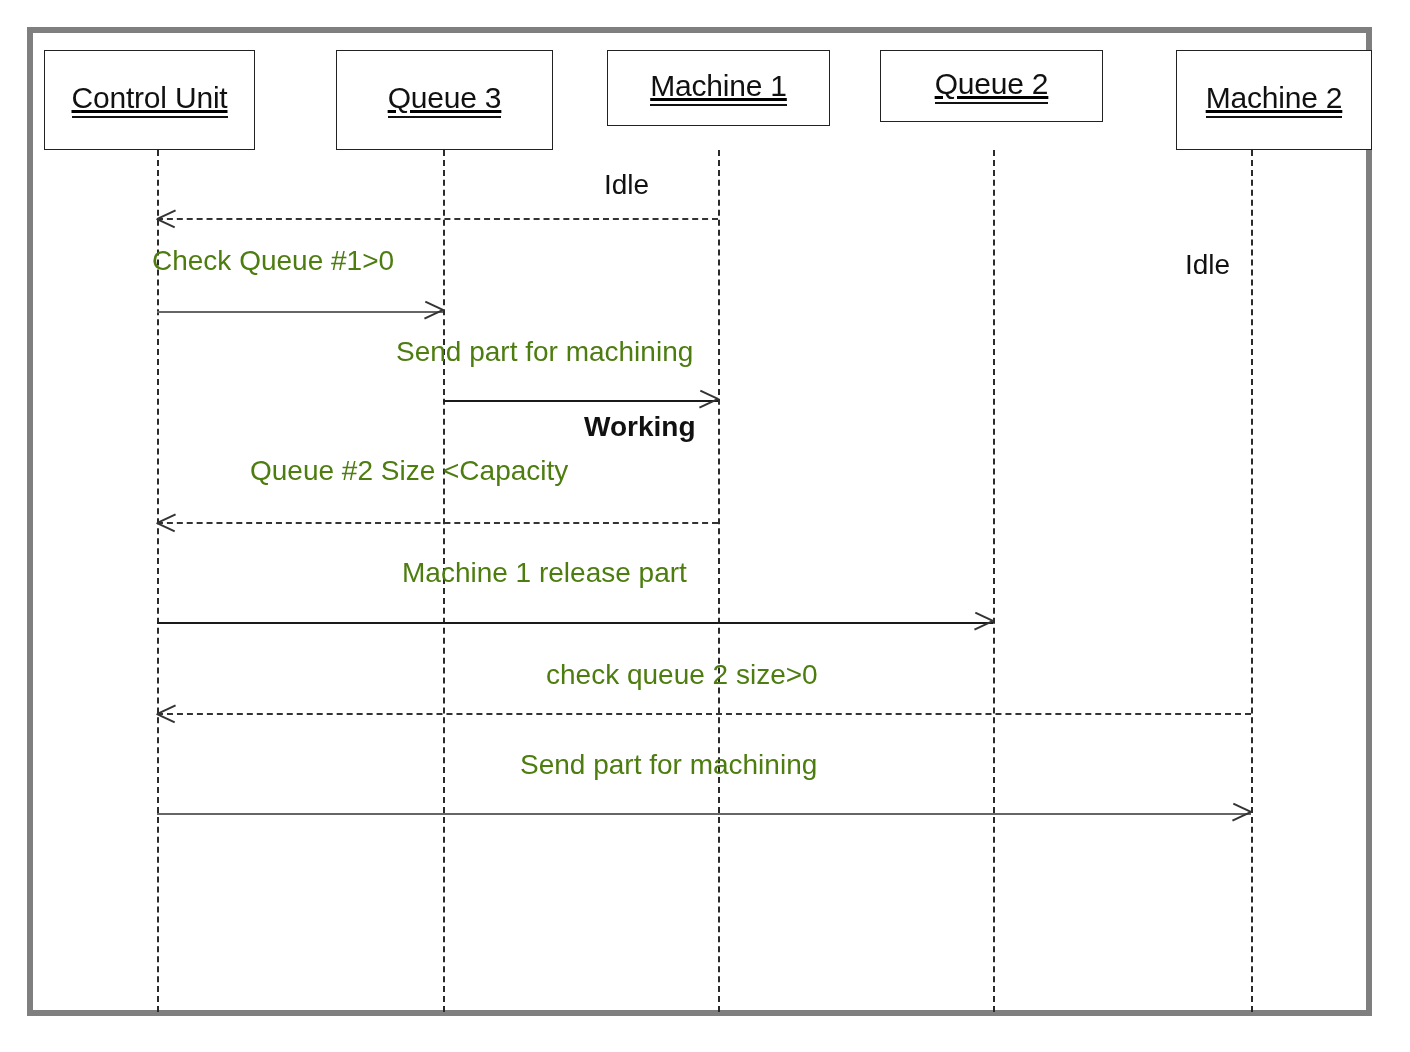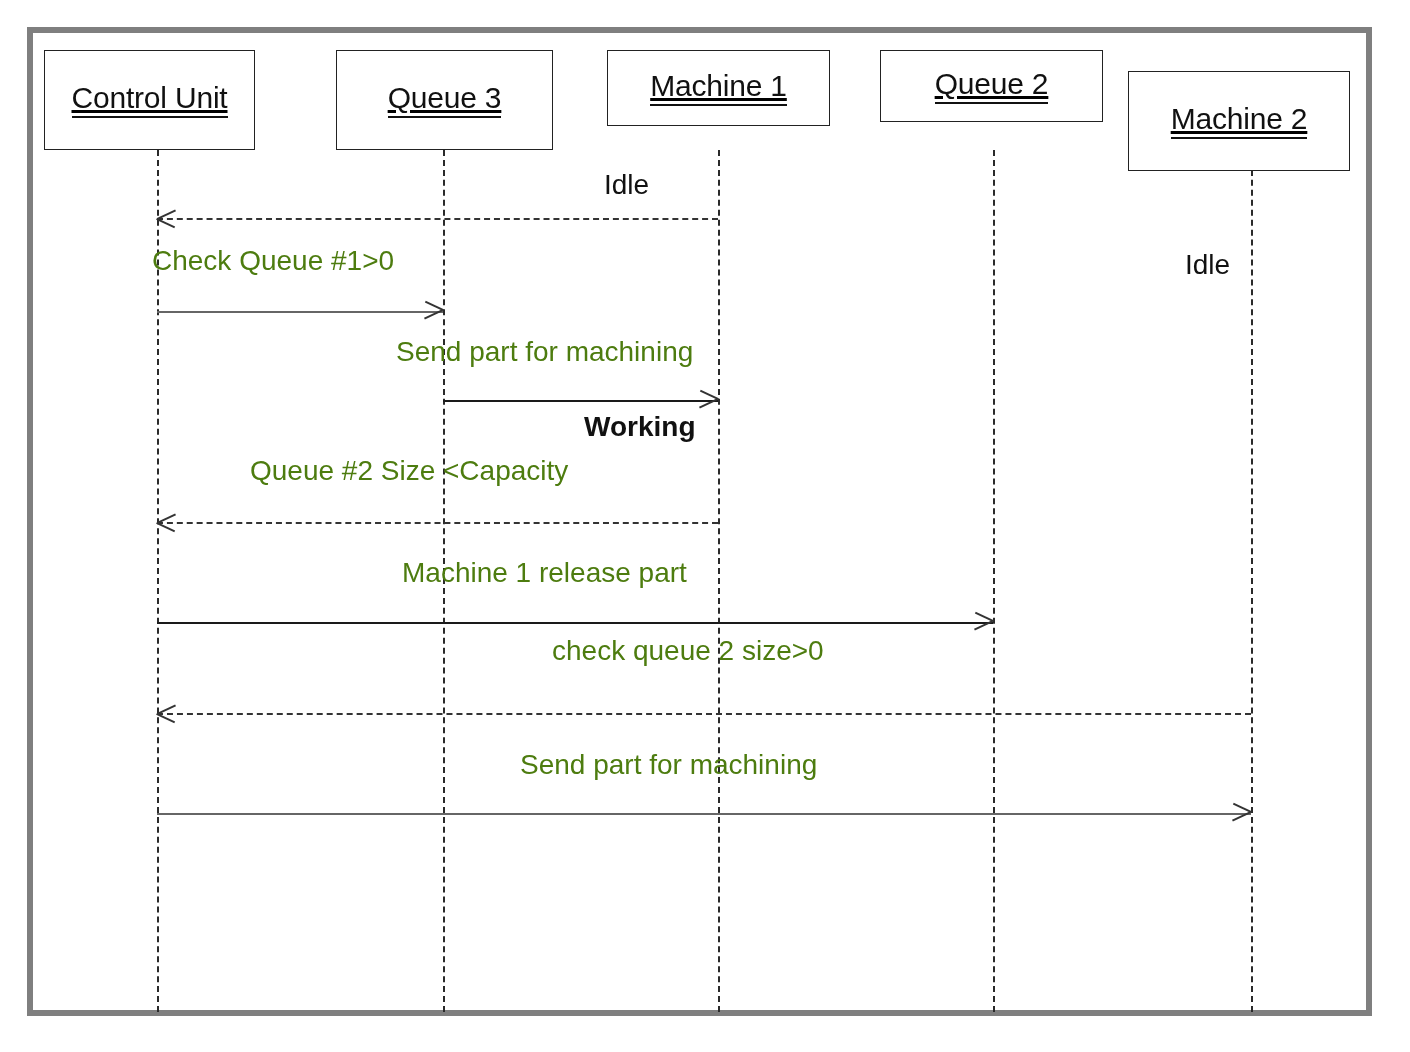--- a/index.html
+++ b/index.html
@@ -127,21 +127,21 @@
   </div>
   <div class="participant-box" style="left:336px; top:50px; width:217px; height:100px;">
     <span class="participant-label">Queue 3</span>
   </div>
   <div class="participant-box" style="left:607px; top:50px; width:223px; height:76px;">
     <span class="participant-label">Machine 1</span>
   </div>
   <div class="participant-box" style="left:880px; top:50px; width:223px; height:72px;">
     <span class="participant-label">Queue 2</span>
   </div>
-  <div class="participant-box" style="left:1128px; top:50px; width:222px; height:100px;margin-top:21px;">
+  <div class="participant-box" style="left:1176px; top:50px; width:196px; height:100px;">
     <span class="participant-label">Machine 2</span>
   </div>
 
   <div class="state-label" style="left:604px; top:170px;">Idle</div>
 
   <div class="msg-line dashed-dark" style="left:157px; top:218px; width:561px;"></div>
   <div class="arrowhead left" style="left:157px; top:218px;">
     <span class="a"></span>
       <span class="b"></span>
   </div>
@@ -175,21 +175,21 @@
   </div>
 
   <div class="msg-label" style="left:402px; top:558px;">Machine 1 release part</div>
 
   <div class="msg-line solid-dark" style="left:157px; top:622px; width:836px;"></div>
   <div class="arrowhead right" style="left:993px; top:622px;">
     <span class="a"></span>
       <span class="b"></span>
   </div>
 
-  <div class="msg-label" style="left:546px; top:636px;margin-left:6px;">check queue 2 size&gt;0</div>
+  <div class="msg-label" style="left:546px; top:660px;">check queue 2 size&gt;0</div>
 
   <div class="msg-line dashed-dark" style="left:157px; top:713px; width:1094px;"></div>
   <div class="arrowhead left" style="left:157px; top:713px;">
     <span class="a"></span>
       <span class="b"></span>
   </div>
 
   <div class="msg-label" style="left:520px; top:750px;">Send part for machining</div>
 
   <div class="msg-line solid-gray" style="left:157px; top:813px; width:1094px;"></div>

